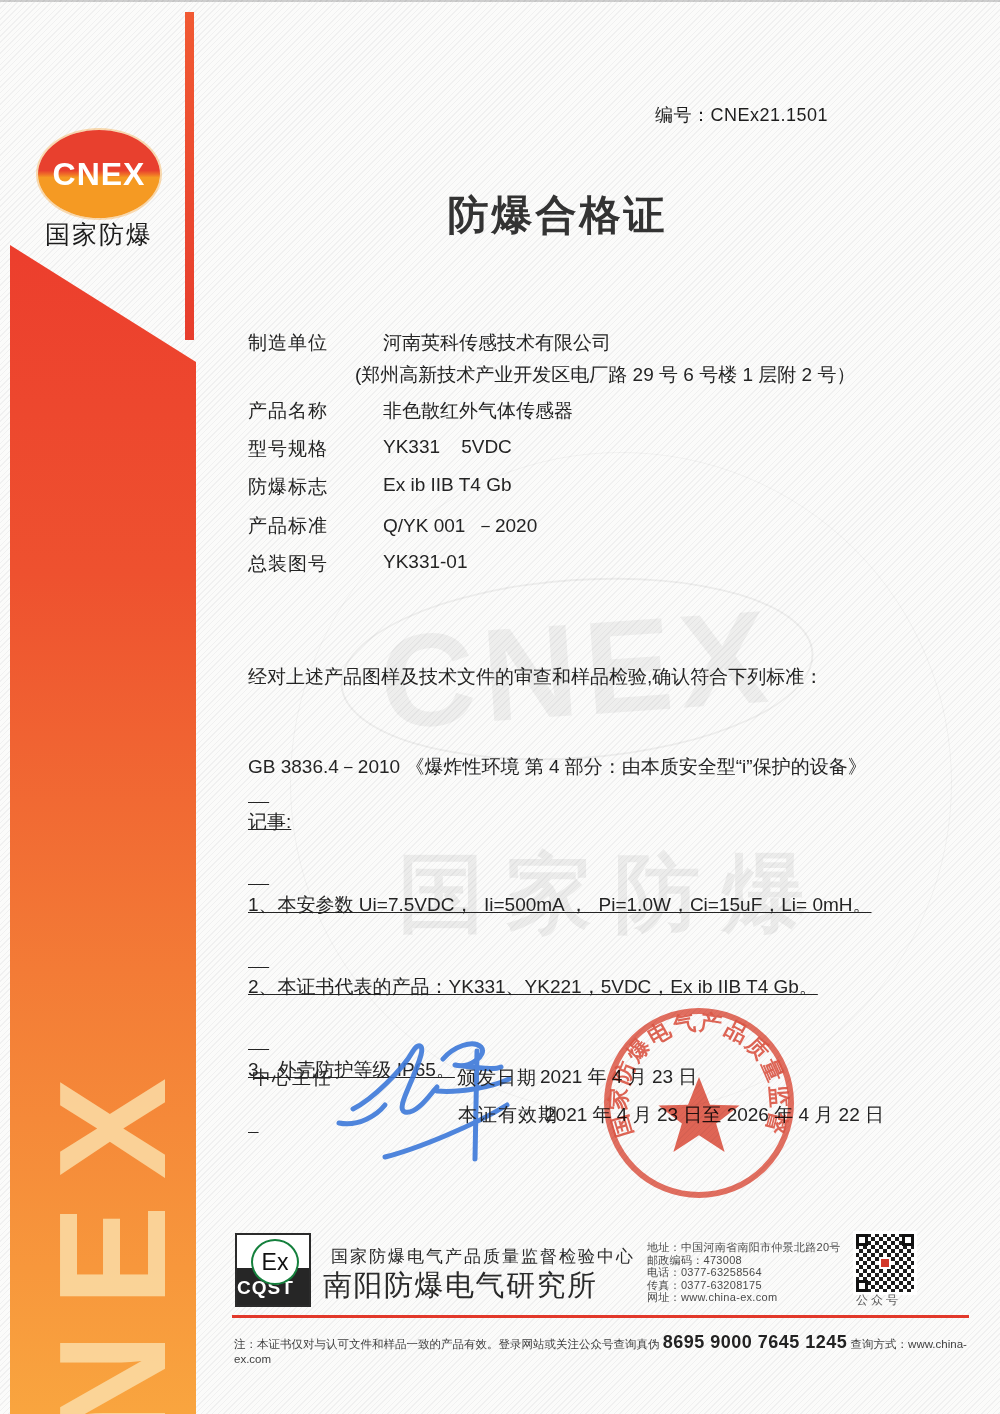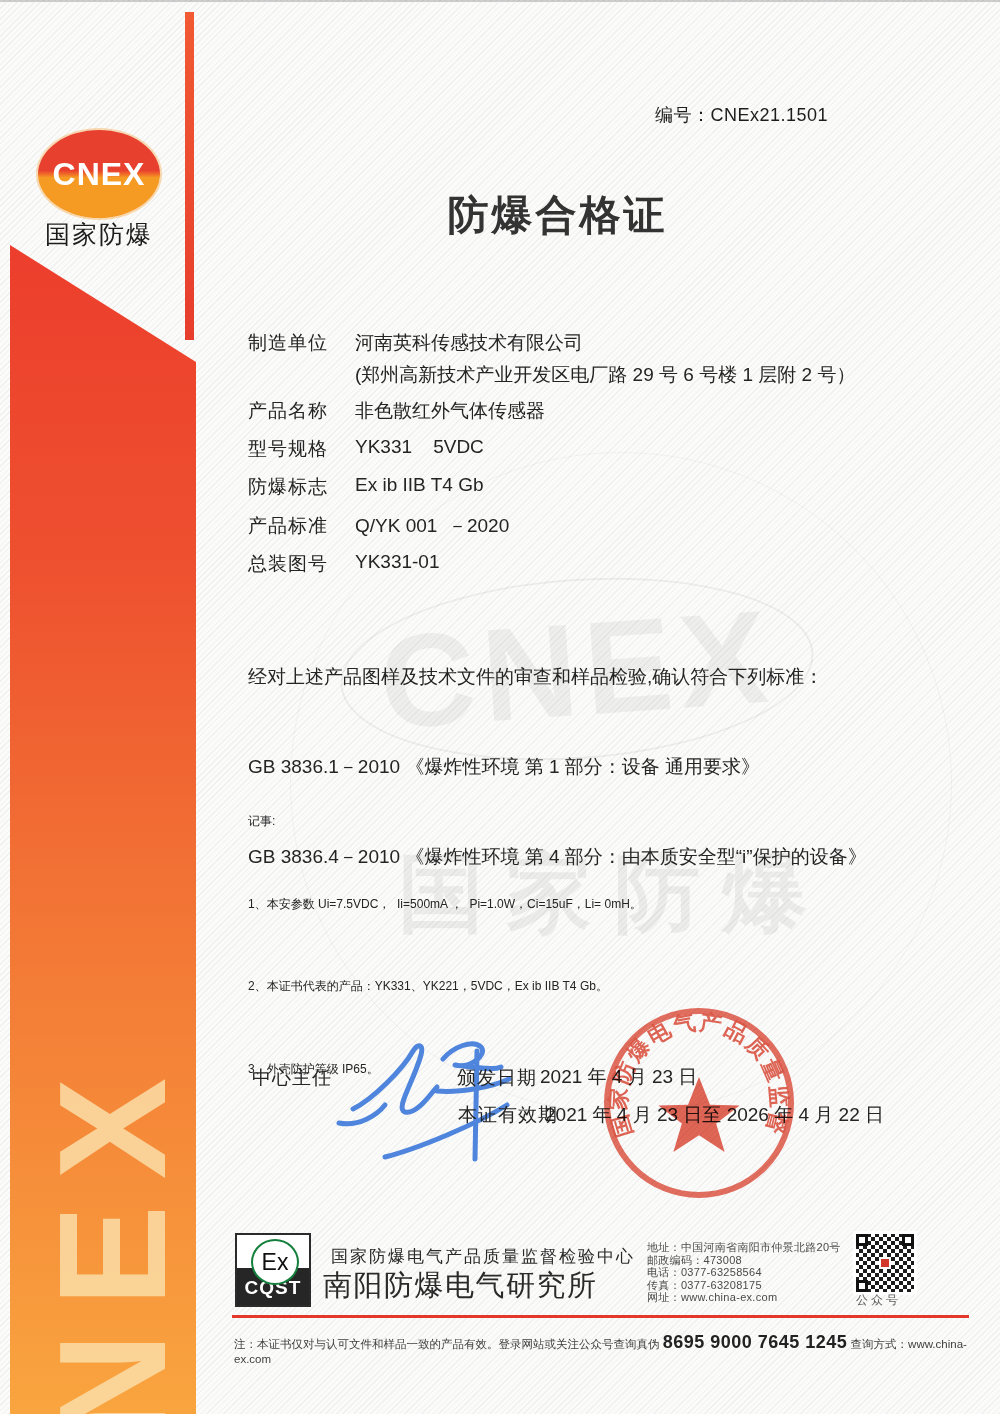--- a/index.html
+++ b/index.html
@@ -30,49 +30,49 @@
     display:flex;align-items:center;justify-content:center;
     box-shadow:0 0 0 2px rgba(245,154,35,0.35);}
   .logo-oval span{color:#fff;font-size:32px;font-weight:800;letter-spacing:1px;}
   .logo-caption{position:absolute;left:40px;top:216px;width:118px;text-align:center;
     font-size:25px;letter-spacing:2px;color:#1c1c1c;}
   
   .cert-no{position:absolute;left:655px;top:101px;font-size:18px;color:#1d1d1d;letter-spacing:0.5px;}
   .title{position:absolute;left:0;top:186px;width:1000px;text-align:center;
     font-size:41px;font-weight:700;letter-spacing:3px;color:#333;padding-left:115px;box-sizing:border-box;}
   
-  .frow{position:absolute;left:248px;display:flex;font-size:19px;color:#242424;}
+  .frow{position:absolute;left:248px;display:flex;font-size:19px;color:#242424;gap:28px;}
   .flabel{width:107px;flex:0 0 107px;letter-spacing:1px;}
   .fvalue{white-space:pre-wrap;}
   .faddr{position:absolute;left:355px;font-size:19px;color:#242424;white-space:pre-wrap;}
   
   .conf{position:absolute;left:248px;top:600px;font-size:19px;color:#242424;line-height:30px;white-space:pre-wrap;}
   
-  .notes{position:absolute;left:248px;top:751px;font-size:12px;color:#242424;line-height:27.5px;white-space:pre-wrap;}
+  .notes{position:absolute;left:248px;top:751px;font-size:19px;color:#242424;line-height:27.5px;white-space:pre-wrap;text-decoration:underline;}
   
   .wm-ellipse{position:absolute;left:340px;top:577px;width:470px;height:176px;border-radius:50%;
     border:2px solid rgba(0,0,0,0.055);transform:rotate(-4deg);
     display:flex;align-items:center;justify-content:center;pointer-events:none;}
   .wm-ellipse span{font-size:132px;font-weight:700;letter-spacing:7px;color:rgba(0,0,0,0.05);}
   .wm-circle{position:absolute;left:290px;top:450px;width:660px;height:660px;border-radius:50%;
     border:1.5px solid rgba(0,0,0,0.04);pointer-events:none;}
   .wm-cn{position:absolute;left:398px;top:834px;font-size:86px;font-weight:700;letter-spacing:22px;
     color:rgba(0,0,0,0.06);pointer-events:none;}
   
   .lab{position:absolute;font-size:19px;color:#242424;letter-spacing:1px;}
   .val{position:absolute;font-size:19px;color:#242424;}
   .sig{position:absolute;left:325px;top:1015px;}
   
   .stamp{position:absolute;left:588px;top:990px;width:222px;height:222px;
     mix-blend-mode:multiply;opacity:0.9;}
   
   .exlogo{position:absolute;left:235px;top:1231px;width:76px;height:74px;border:2px solid #2b2b2b;
     background:#fff;box-sizing:border-box;}
   .exlogo .dark{position:absolute;left:0;bottom:0;width:100%;height:37px;background:#262626;
-    color:#fff;font-size:19px;font-weight:700;text-align:center;line-height:40px;letter-spacing:1px;}
+    color:#fff;font-size:19px;font-weight:700;line-height:40px;letter-spacing:1px;}
   .exlogo .circ{position:absolute;left:14px;top:4px;width:44px;height:42px;border:2px solid #15803d;
     border-radius:50%;background:#fff;text-align:center;line-height:42px;font-size:23px;color:#111;z-index:2;}
   .org-center{position:absolute;left:331px;top:1243px;font-size:17px;letter-spacing:2px;color:#2a2a2a;}
   .org-inst{position:absolute;left:323px;top:1264px;font-size:29px;letter-spacing:1.5px;color:#2a2a2a;font-weight:500;}
   .addr{position:absolute;left:647px;top:1239px;font-size:11px;line-height:12.6px;color:#4a4a4a;letter-spacing:0.3px;}
   .qr{position:absolute;left:855px;top:1231px;width:60px;height:60px;
     background-image:repeating-conic-gradient(#1b1b1b 0% 25%, #fff 0% 50%);
     background-size:8px 8px;outline:3px solid #fff;outline-offset:-1px;}
   .qr .fp{position:absolute;width:12px;height:12px;border:3px solid #111;background:#fff;box-sizing:border-box;}
   .qr .fp.tl{left:1px;top:1px;} .qr .fp.tr{right:1px;top:1px;} .qr .fp.bl{left:1px;bottom:1px;}
@@ -128,21 +128,20 @@
     <span class="flabel">产品标准</span>
     <span class="fvalue">Q/YK 001  －2020</span>
   </div>
   <div class="frow" style="top:549px">
     <span class="flabel">总装图号</span>
     <span class="fvalue">YK331-01</span>
   </div>
 
   <div class="conf">
     <div>经对上述产品图样及技术文件的审查和样品检验,确认符合下列标准：</div>
-    <div>GB 3836.1－2010 《爆炸性环境 第 1 部分：设备 通用要求》</div>
     <div>GB 3836.4－2010 《爆炸性环境 第 4 部分：由本质安全型“i”保护的设备》</div>
   </div>
 
   <div class="notes">
     <div>记事:</div>
     <div>1、本安参数 Ui=7.5VDC，  Ii=500mA ，  Pi=1.0W，Ci=15uF，Li= 0mH。</div>
     <div>2、本证书代表的产品：YK331、YK221，5VDC，Ex ib IIB T4 Gb。</div>
     <div>3、外壳防护等级 IP65。</div>
   </div>
 

